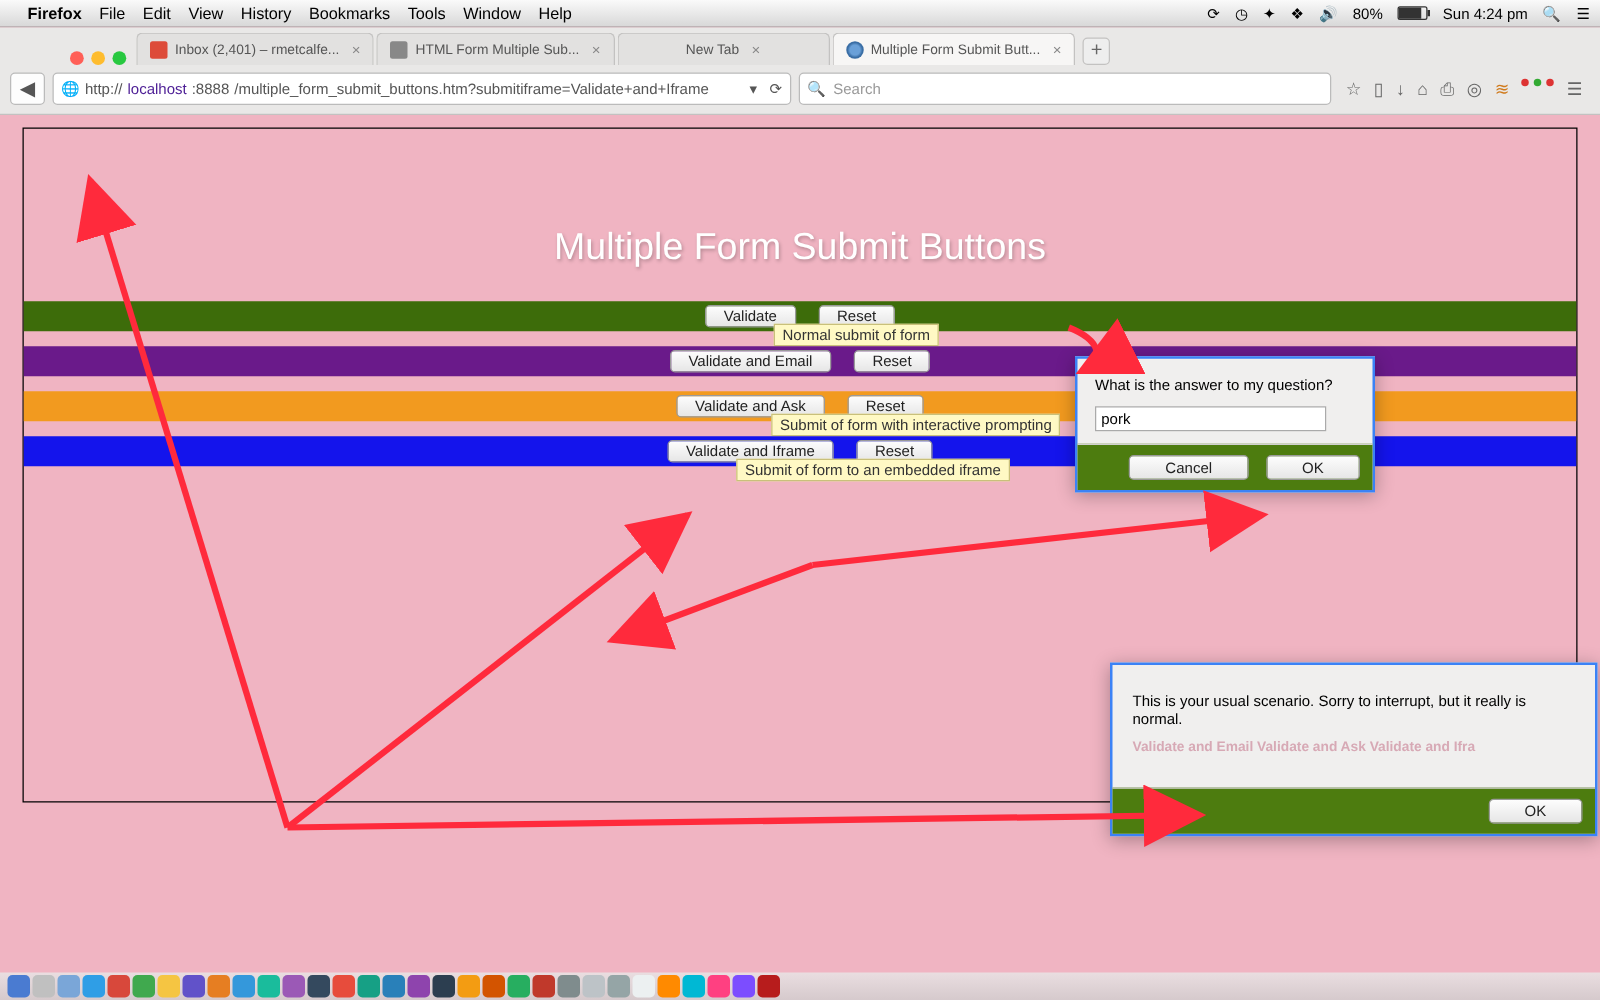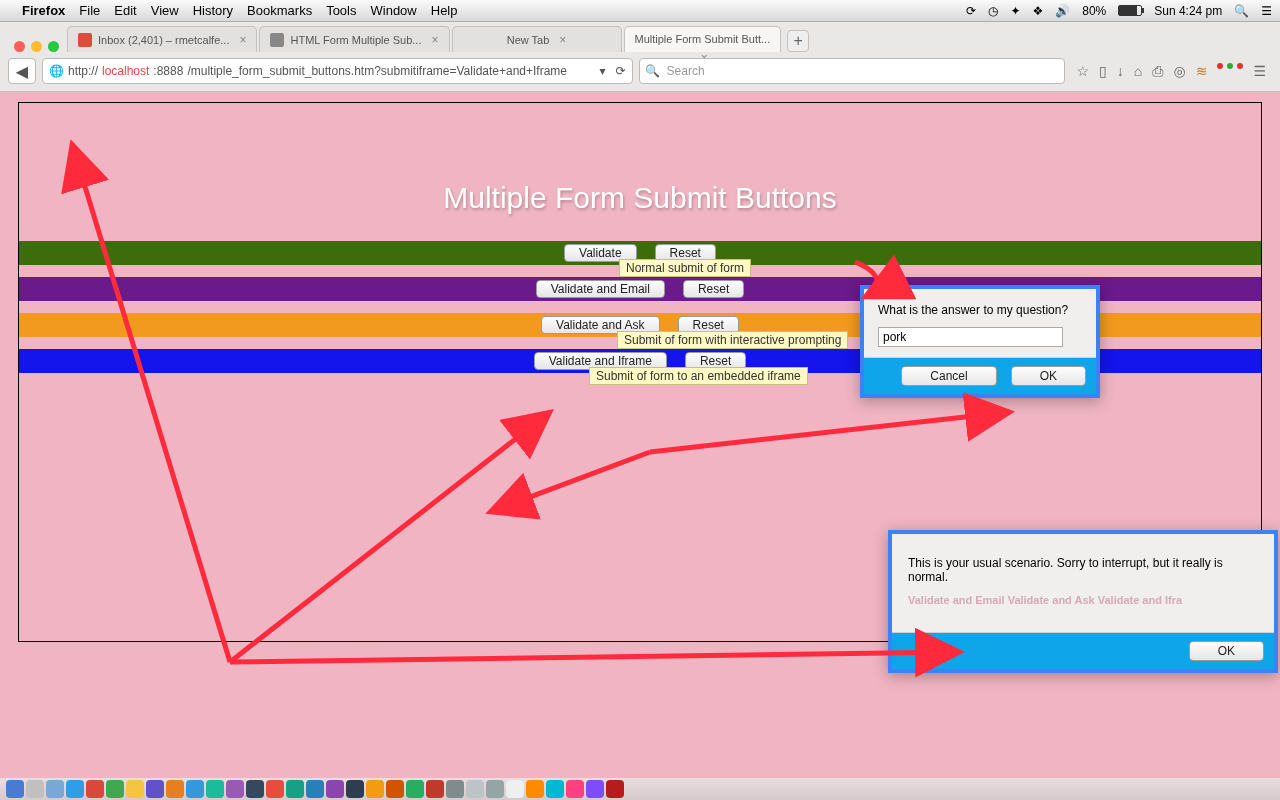--- a/index.html
+++ b/index.html
@@ -14,28 +14,28 @@
   .menubar .app-name { font-weight:bold; }
   .menubar .right { margin-left:auto; display:flex; align-items:center; gap:12px; font-size:12px; }
   .menubar .right span { display:inline-flex; align-items:center; }
   .batt { display:inline-block; width:24px; height:11px; border:1px solid #333; border-radius:2px; position:relative; }
   .batt::after { content:""; position:absolute; right:-3px; top:2px; width:2px; height:5px; background:#333; }
   .batt i { display:block; height:100%; width:80%; background:#333; }
 
   
   .browser { position:absolute; top:22px; left:0; right:0; height:70px; background:#e9e8e7;
     border-bottom:1px solid #c3c2c1; }
-  .tabs { display:flex; height:30px; align-items:flex-end; padding-left:6px; }
+  .tabs { display:flex; height:30px; align-items:flex-end; padding-left:16px;margin-left:32px; }
   .traffic { display:flex; gap:6px; align-items:center; padding:0 8px; }
   .dot { width:11px; height:11px; border-radius:50%; }
   .dot.r{background:#ff5f57;} .dot.y{background:#febc2e;} .dot.g{background:#28c840;}
   .tab { height:26px; display:flex; align-items:center; gap:6px; padding:0 10px;
     font-size:11px; color:#555; border:1px solid #c3c2c1; border-bottom:none;
     border-radius:5px 5px 0 0; margin-right:2px; background:#e2e1e0; max-width:210px; }
-  .tab.active { background:#f7f6f5;flex-direction:column; }
+  .tab.active { background:#f7f6f5; }
   .tab .fav { width:14px; height:14px; display:inline-block; background:#888; border-radius:2px; }
   .tab .fav.gmail{background:#dd4b39;}
   .tab .fav.globe{background:radial-gradient(circle,#6aa0d8 40%,#3a6ea5 60%);border-radius:50%;}
   .tab .x { margin-left:4px; color:#888; font-size:12px; }
   .newtab { width:22px; height:22px; display:flex; align-items:center; justify-content:center;
     border:1px solid #c3c2c1; border-radius:4px; margin-left:4px; background:#eee; color:#666; }
   .addrrow { display:flex; align-items:center; height:38px; padding:0 8px; gap:6px; }
   .navbtn { width:28px; height:26px; border:1px solid #bbb; border-radius:4px;
     display:flex; align-items:center; justify-content:center; background:#fdfdfd; color:#555; }
   .urlbar { flex:1.4; height:26px; border:1px solid #bbb; border-radius:4px; background:#fff;
@@ -62,43 +62,43 @@
   .barrow.green  { background:#3d6c0a; }
   .barrow.purple { background:#6a1a8a; }
   .barrow.orange { background:#f29a1f; }
   .barrow.blue   { background:#1414ec; }
   .btn { background:linear-gradient(#fdfdfd,#e6e6e6); border:1px solid #9a9a9a;
     border-radius:4px; font-size:12px; padding:1px 14px; color:#222; }
   .tooltip { position:absolute; background:#fff9c4; border:1px solid #c9c07a;
     font-size:12px; padding:1px 6px; color:#333; white-space:nowrap; }
 
   
-  .dialog { position:absolute; background:#f0efee; border:4px solid #3b82f6;
+  .dialog { position:absolute; background:#f0efee; border:2px solid #3b82f6;
     box-shadow:0 3px 14px rgba(0,0,0,.3); font-size:12px; }
   .dialog .body { padding:14px 14px 10px; }
   .dialog .msg { margin-bottom:10px; }
   .dialog input[type=text] { width:185px; border:1px solid #aaa; padding:2px 4px; font-size:12px; }
-  .dialog .btnrow { background:#0ea5e9; border-top:1px solid #d1d0cf; padding:8px 10px;
+  .dialog .btnrow { background:#4d7c0f; border-top:1px solid #d1d0cf; padding:8px 10px;
     display:flex; justify-content:flex-end; gap:14px; }
   .dialog .btnrow .btn { padding:2px 28px; }
 
   .dialog.prompt { top:285px; left:860px; width:240px; }
   .dialog.alert  { top:530px; left:888px; width:390px; }
   .dialog.alert .body { padding:22px 16px 26px; }
   .dialog.alert .faded { color:#d7a9b5; margin-top:6px; font-size:11px;font-weight:bold; }
 
   
   svg.arrows { position:absolute; top:92px; left:0; width:1280px; height:686px; pointer-events:none; }
 
   
   .dock { position:absolute; bottom:0; left:0; right:0; height:22px;
     background:linear-gradient(#e8e8e8cc,#cfcfcfcc); display:flex; align-items:center;
     padding:0 6px; gap:2px; }
   .dock .app { width:18px; height:18px; border-radius:4px; }
-  .host { color:#ef4444; }
+  .host { color:#4c1d95; }
 </style>
 </head>
 <body>
 
 <div class="menubar">
   <span class="apple"></span>
   <span class="app-name">Firefox</span>
   <span>File</span>
   <span>Edit</span>
   <span>View</span>

